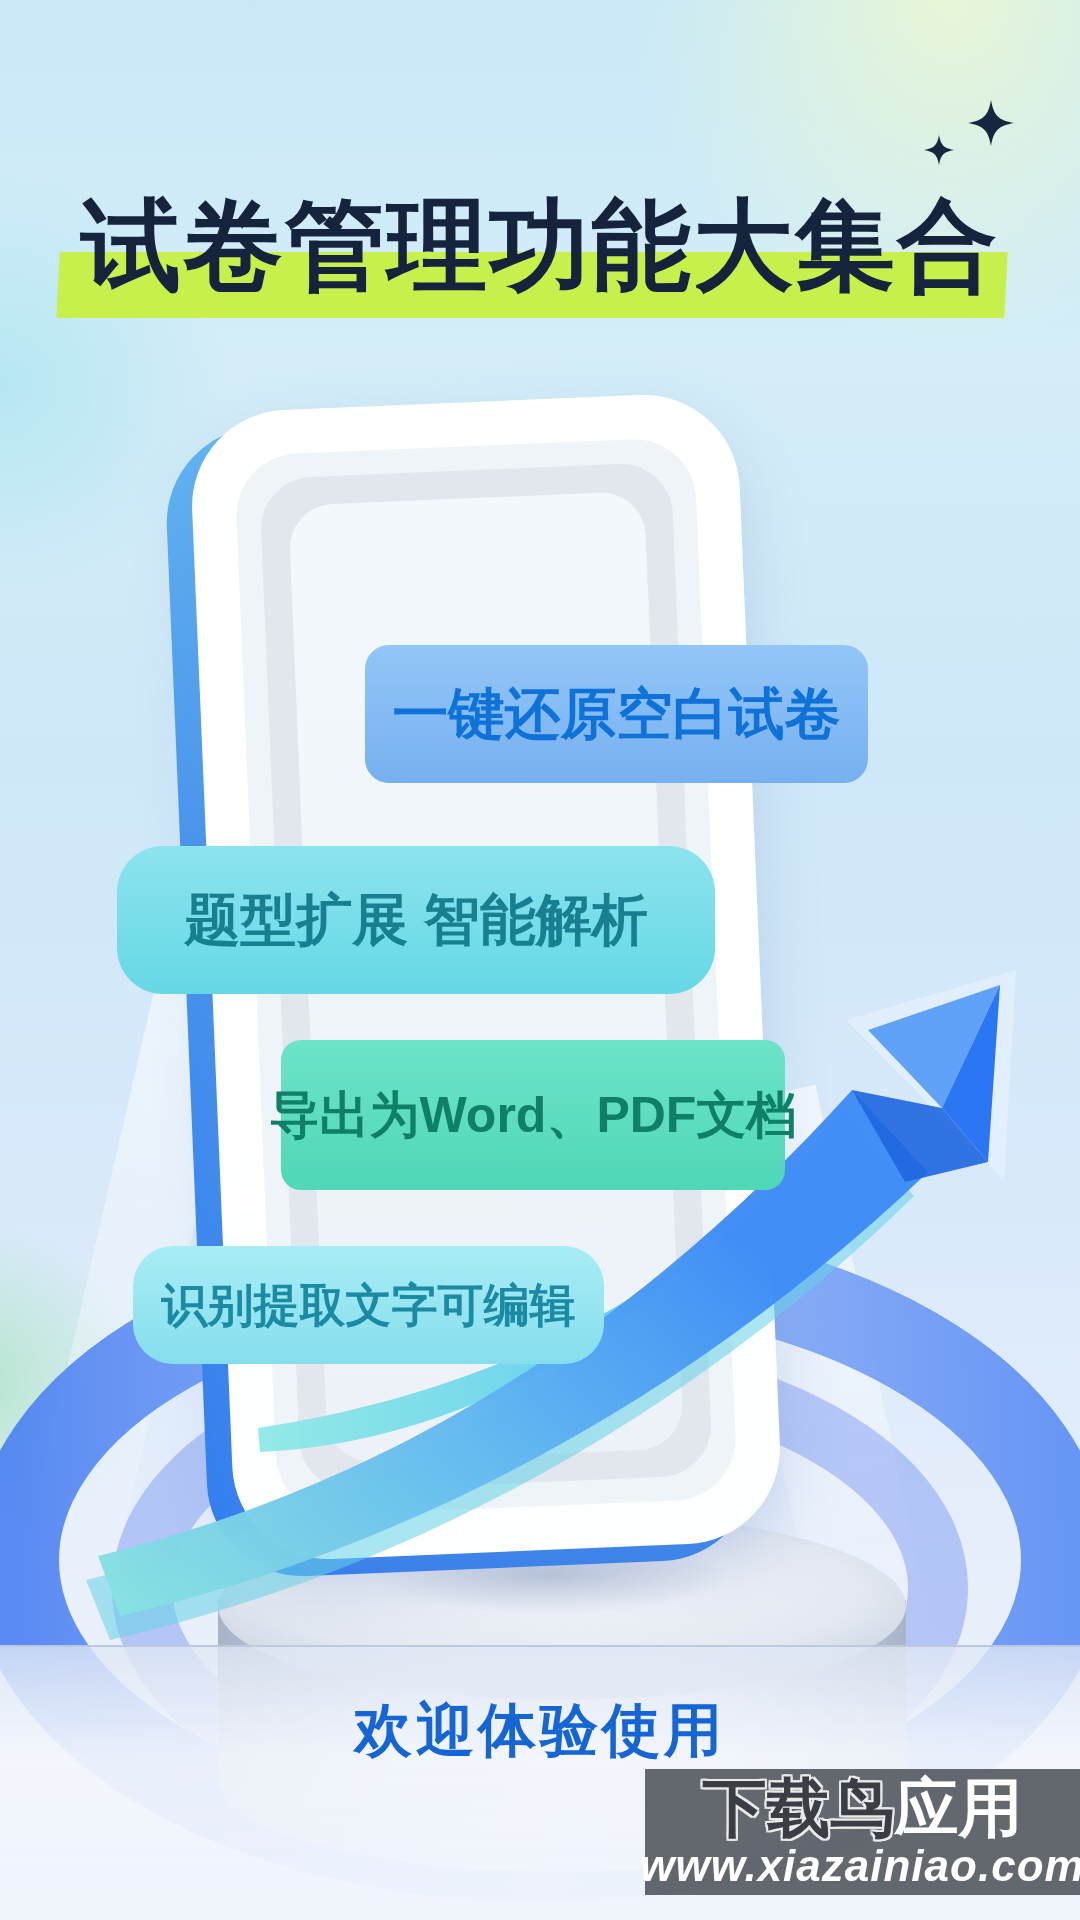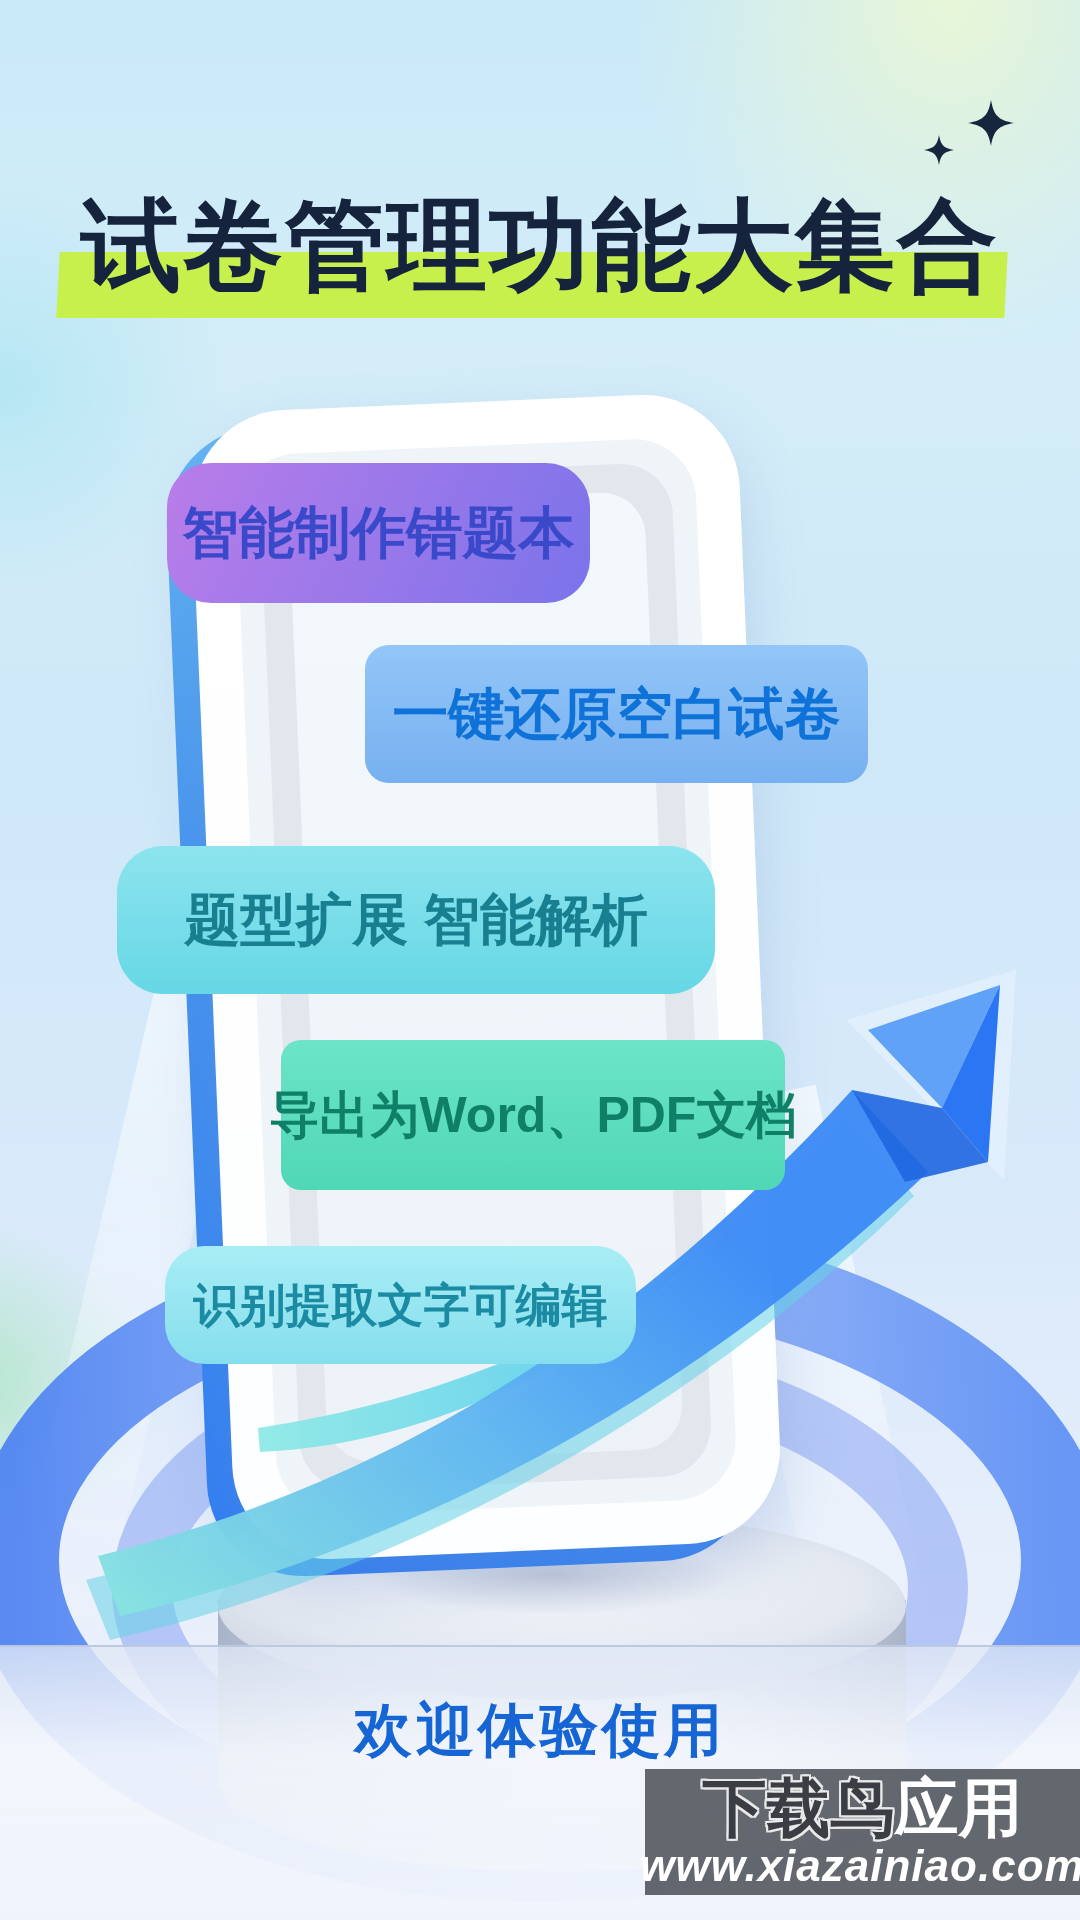--- a/index.html
+++ b/index.html
@@ -59,21 +59,21 @@
   .pill2{left:365px;top:645px;width:503px;height:138px;border-radius:24px;font-size:56px;
     background:linear-gradient(180deg,#93c6f8,#77b0f0);color:#0f72d8;}
   .pill2::before{background:#3e7bdf;}
   .pill3{left:117px;top:846px;width:598px;height:148px;border-radius:46px;font-size:56px;
     background:linear-gradient(180deg,#8ce4ee,#66d7e5);color:#177f90;}
   .pill3::before{background:#38aec2;}
   .pill4{left:281px;top:1040px;width:504px;height:150px;border-radius:20px;font-size:50px;
     background:linear-gradient(180deg,#6ce4c8,#4fd7b6);color:#0f7f68;}
   .pill4::before{background:#27997f;}
   .pill5{left:133px;top:1246px;width:471px;height:118px;border-radius:40px;font-size:46px;
-    background:linear-gradient(180deg,#a8edf6,#86deed);color:#1b8ba4;margin-left:32px;}
+    background:linear-gradient(180deg,#a8edf6,#86deed);color:#1b8ba4;}
   .pill5::before{background:#4fb4c6;}
   
   .footer-band{position:absolute;left:0;top:1645px;width:1080px;height:275px;
     background:linear-gradient(180deg, rgba(223,231,245,.8), rgba(243,246,252,.93) 40%, rgba(240,244,252,.96));
     border-top:2px solid rgba(148,165,198,.55);}
   .welcome-text{position:absolute;left:0;top:1692px;width:1080px;text-align:center;
     font-size:58px;font-weight:800;color:#1565d4;letter-spacing:4px;}
   .watermark{position:absolute;left:645px;top:1769px;width:435px;height:126px;
     background:rgba(72,76,84,.84);display:flex;flex-direction:column;align-items:center;justify-content:center;row-gap:4px;}
   .wm-row1{font-size:64px;font-weight:900;line-height:1;}
@@ -148,23 +148,20 @@
     <svg viewBox="0 0 100 100" width="46" height="46">
         <path fill="#17263f" d="M50 0 C56 34 66 44 100 50 C66 56 56 66 50 100 C44 66 34 56 0 50 C34 44 44 34 50 0 Z"></path>
       </svg>
   </div>
   <div class="sparkle sparkle-small">
     <svg viewBox="0 0 100 100" width="30" height="30">
         <path fill="#17263f" d="M50 0 C56 34 66 44 100 50 C66 56 56 66 50 100 C44 66 34 56 0 50 C34 44 44 34 50 0 Z"></path>
       </svg>
   </div>
 
-  <div class="pill pill1">
-    <span class="pill-label">智能制作错题本</span>
-  </div>
   <div class="pill pill2">
     <span class="pill-label">一键还原空白试卷</span>
   </div>
   <div class="pill pill3">
     <span class="pill-label">题型扩展 智能解析</span>
   </div>
   <div class="pill pill4">
     <span class="pill-label">导出为Word、PDF文档</span>
   </div>
   <div class="pill pill5">

